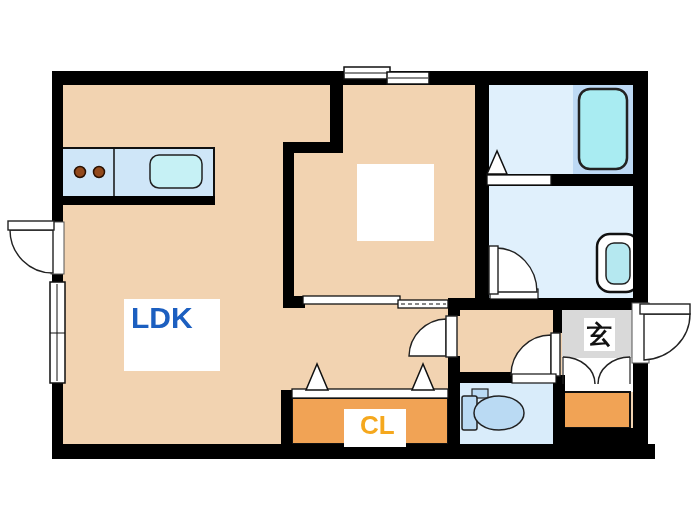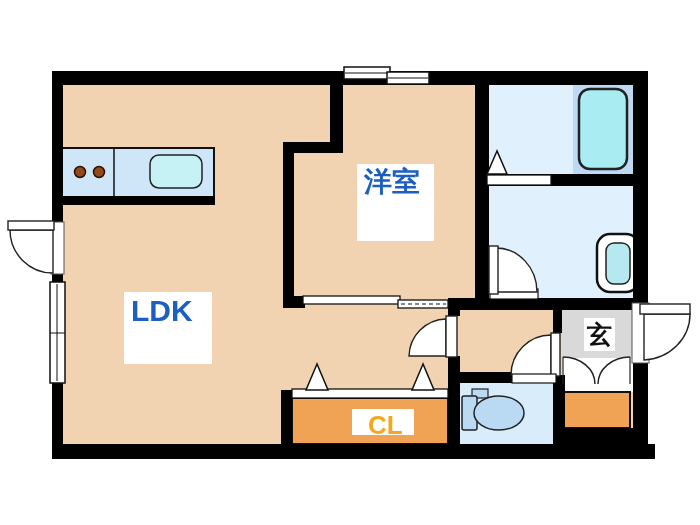--- a/index.html
+++ b/index.html
@@ -6,25 +6,25 @@
   #stage{
     position:relative;width:700px;height:525px;background:#fff;overflow:hidden;
     font-family:"Liberation Sans","DejaVu Sans",sans-serif;
   }
   #plan-svg{position:absolute;left:0;top:0;}
   .room-label{
     position:absolute;background:#fff;color:#1c5fc0;
     font-weight:bold;line-height:1.16;text-align:left;
     padding:2px 7px;box-sizing:border-box;white-space:nowrap;
   }
-  .room-label.ldk{left:124px;top:292px;width:88px;height:72px;font-size:30px;}
+  .room-label.ldk{left:124px;top:299px;width:96px;height:72px;font-size:30px;}
   .room-label.yoshitsu{left:357px;top:164px;width:77px;height:77px;font-size:28px;}
   .room-label.genkan{left:584px;top:318px;width:31px;height:33px;font-size:25px;
     color:#111;text-align:center;padding:2px 0;font-weight:600;}
-  .room-label.cl{left:352px;top:409px;width:62px;height:26px;font-size:26px;
+  .room-label.cl{left:344px;top:409px;width:62px;height:38px;font-size:26px;
     color:#f5a81e;text-align:center;padding:1px 16px;}
 </style>
 </head>
 <body>
 
 <div id="stage">
 
   <svg id="plan-svg" width="700" height="525" viewBox="0 0 700 525">
 
     <g>
@@ -127,20 +127,19 @@
       <line x1="563" y1="357" x2="563" y2="384" stroke="#222" stroke-width="1.2"></line>
       <line x1="630" y1="357" x2="630" y2="384" stroke="#222" stroke-width="1.2"></line>
     </g>
   </svg>
 
   <div class="room-label ldk">
     <div>LDK</div>
   </div>
 
   <div class="room-label yoshitsu">
-    <div>洋室</div>
   </div>
 
   <div class="room-label genkan">玄</div>
 
   <div class="room-label cl">CL</div>
 
 </div>
 
 </body></html>

